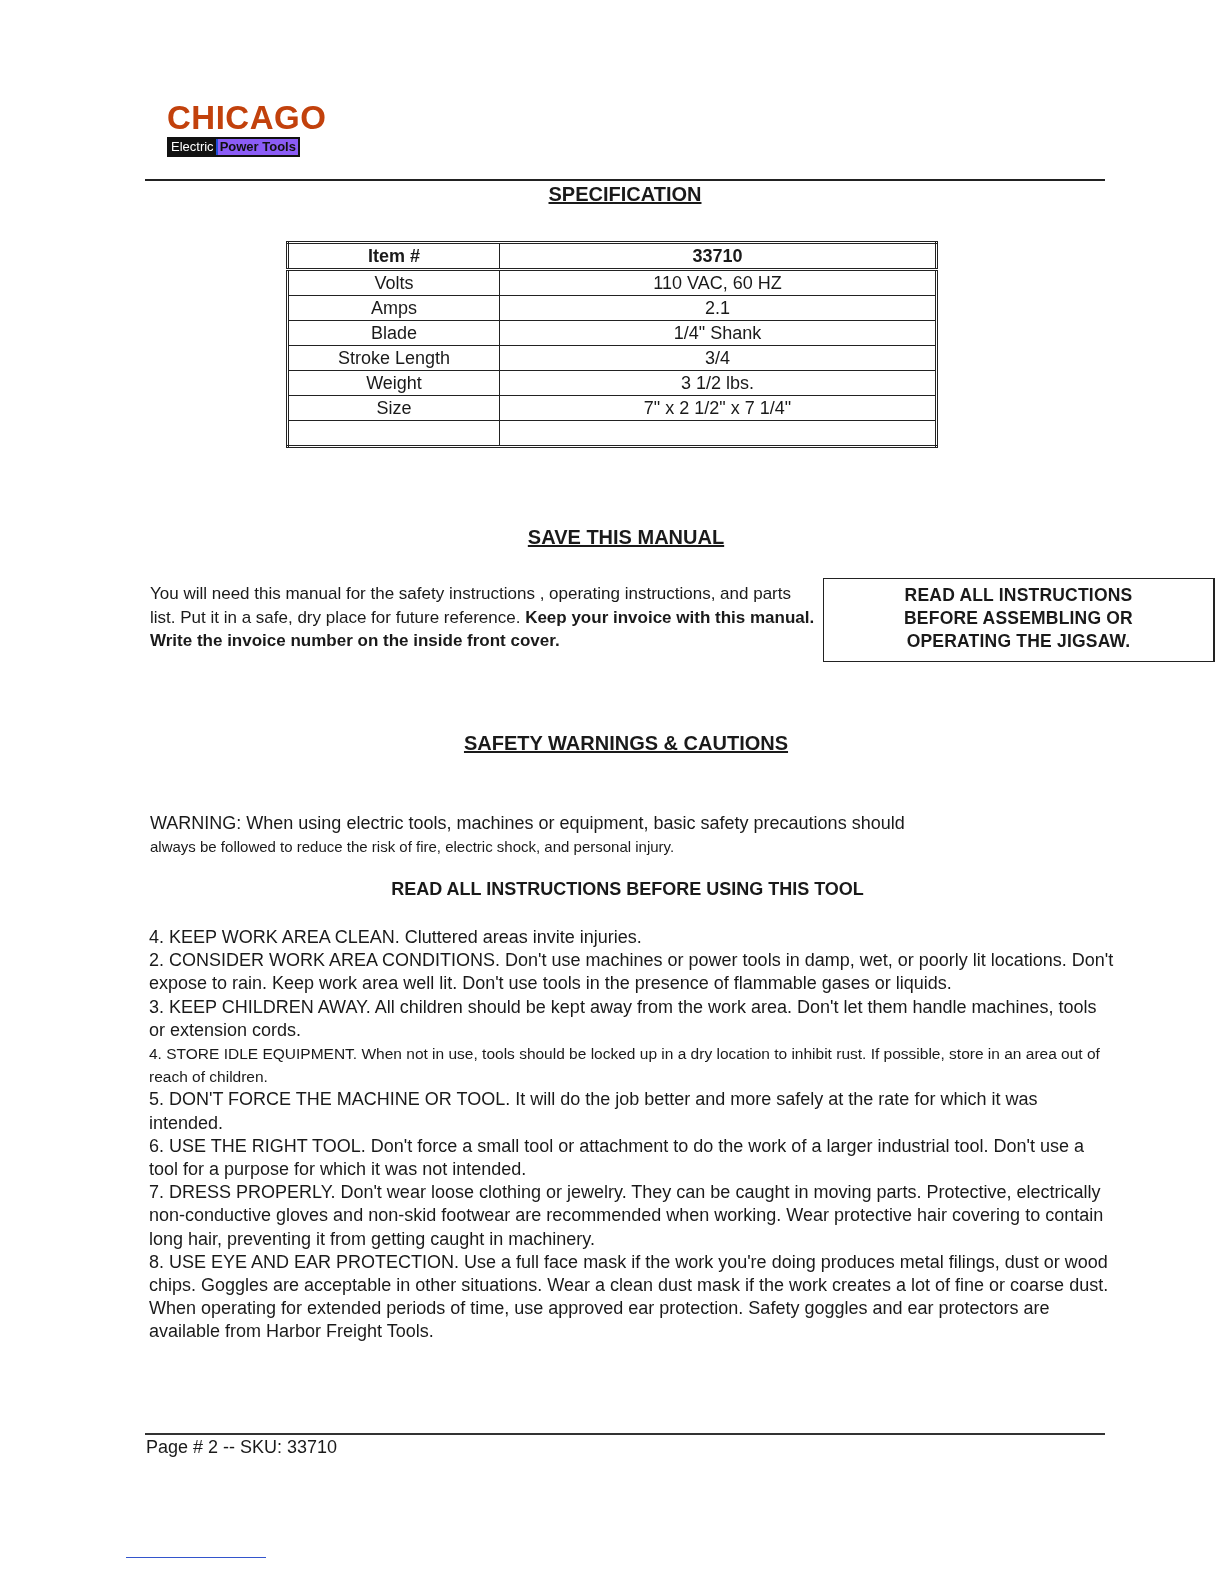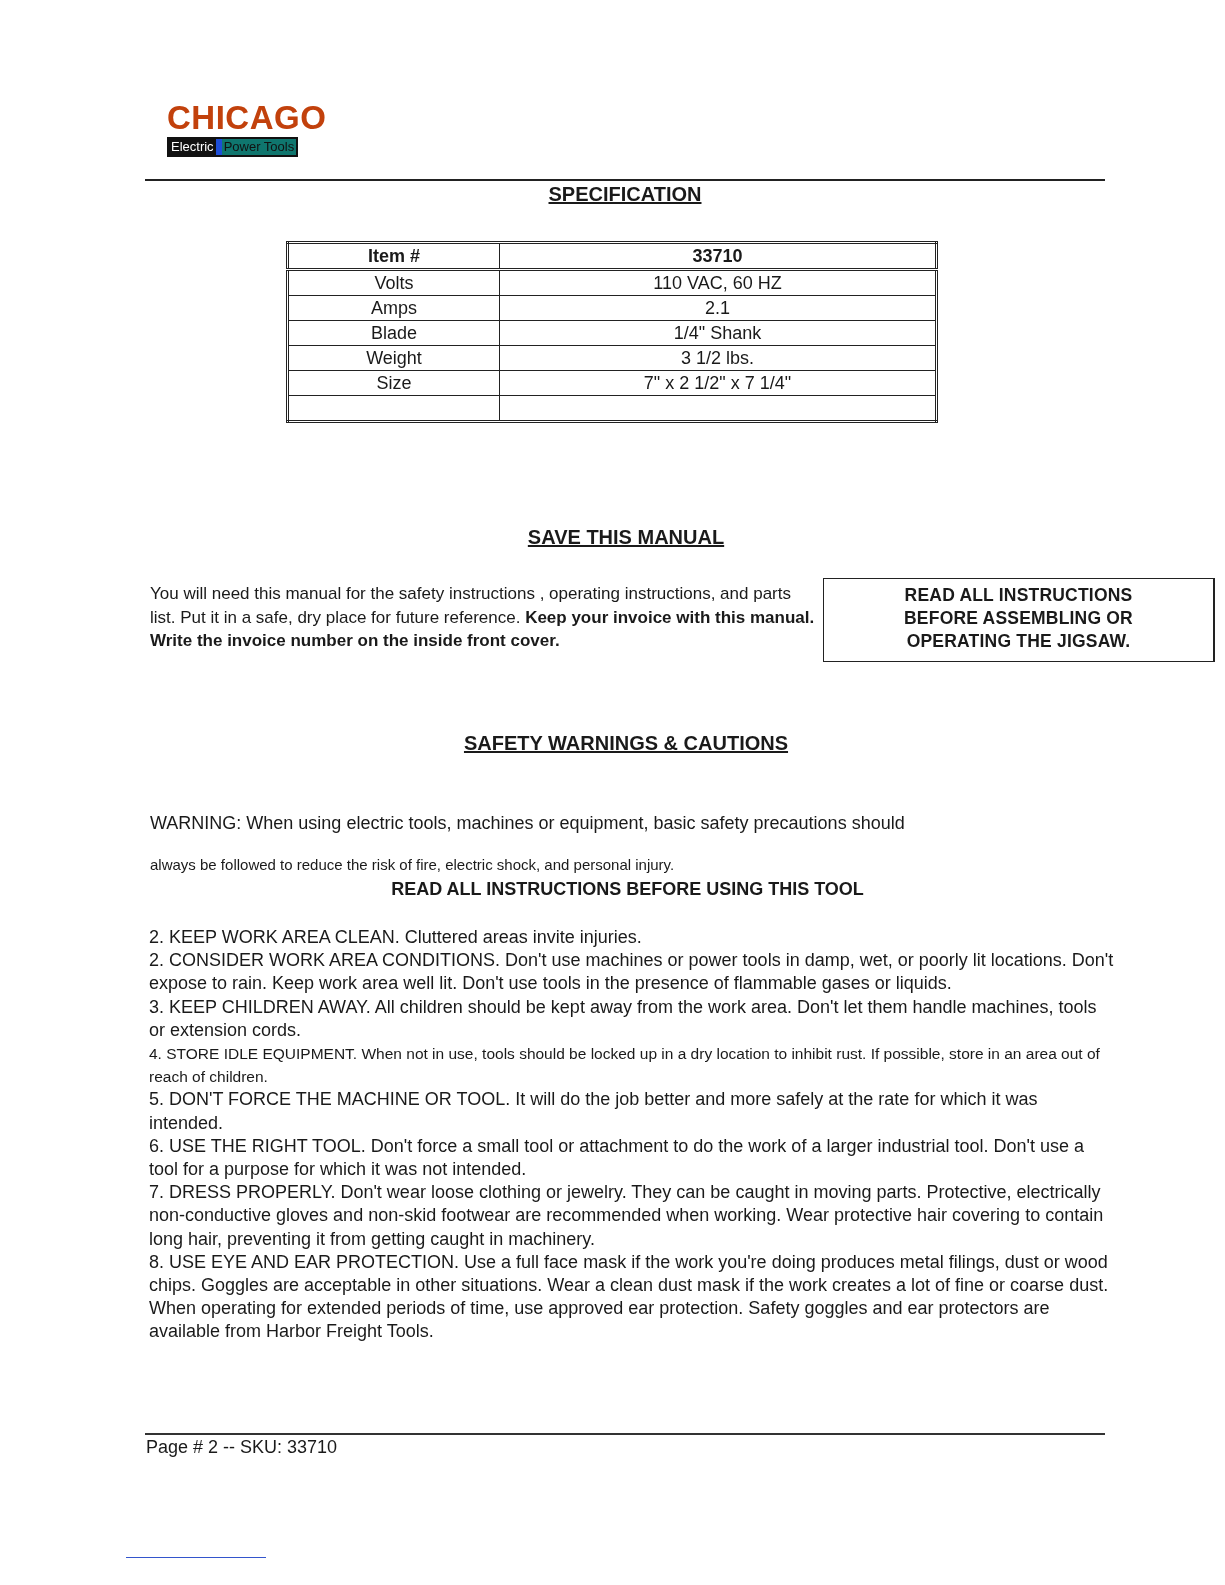--- a/index.html
+++ b/index.html
@@ -11,21 +11,21 @@
 
   
   .logo { left: 167px; top: 103px; }
   .logo-word {
     font-family: "Liberation Sans", sans-serif; font-weight: bold;
     font-size: 33px; letter-spacing: 0.5px; line-height: 30px; color: #c2410c;
   }
   .logo-tag { display: flex; margin-top: 4px; border: 2px solid #111; width: fit-content; }
   .logo-tag span { font-size: 13px; line-height: 16px; padding: 0 2px; font-weight: normal; }
   .logo-tag .inv { background: #111; color: #fff; }
-  .logo-tag .pos { background: #0f766e; color: #111; font-weight: normal; border-left: 6px solid #1d4ed8; }
+  .logo-tag .pos { background: #8b5cf6; color: #111; font-weight: bold; border-left: 2px solid #1d4ed8; }
 
   .hr-top { left: 145px; top: 179px; width: 960px; height: 2px; background: #222; }
   .hr-bottom { left: 145px; top: 1433px; width: 960px; height: 2px; background: #333; }
 
   .heading {
     font-weight: bold; text-decoration: underline; font-size: 20px;
     text-align: center; letter-spacing: 0px;
   }
   .h-spec { left: 0; width: 1250px; top: 183px; }
   .h-save { left: 0; width: 1252px; top: 526px; }
@@ -52,21 +52,21 @@
   .notice-box {
     left: 823px; top: 578px; width: 392px; height: 84px;
     border: 1.5px solid #222; border-right-width: 2px;
     font-weight: bold; font-size: 17.5px; text-align: center; line-height: 23px;
     padding-top: 5px; box-sizing: border-box; letter-spacing: 0.2px;
   }
 
   .warning {
     left: 150px; top: 812px; width: 960px; font-size: 18px; line-height: 23px;
   }
-  .warning .l2 { font-size: 15px; margin-top: 18px; }
+  .warning .l2 { font-size: 15px; }
 
   .read-all {
     left: 0; width: 1255px; top: 879px; text-align: center;
     font-weight: bold; font-size: 18px;
   }
 
   .rules {
     left: 149px; top: 926px; width: 965px; font-size: 18px; line-height: 23.2px;
   }
   .rules p { margin: 0; }
@@ -102,20 +102,24 @@
   </tr>
   <tr>
     <td class="k">Amps</td>
     <td>2.1</td>
   </tr>
   <tr>
     <td class="k">Blade</td>
     <td>1/4" Shank</td>
   </tr>
   <tr>
+    <td class="k">Stroke Length</td>
+    <td>3/4</td>
+  </tr>
+  <tr>
     <td class="k">Weight</td>
     <td>3 1/2 lbs.</td>
   </tr>
   <tr>
     <td class="k">Size</td>
     <td>7" x 2 1/2" x 7 1/4"</td>
   </tr>
   <tr>
     <td class="k"></td>
     <td></td>
@@ -138,21 +142,21 @@
 <div class="abs heading h-safety">SAFETY WARNINGS &amp; CAUTIONS</div>
 
 <div class="abs warning">
   <div>WARNING: When using electric tools, machines or equipment, basic safety precautions should</div>
   <div class="l2">always be followed to reduce the risk of fire, electric shock, and personal injury.</div>
 </div>
 
 <div class="abs read-all">READ ALL INSTRUCTIONS BEFORE USING THIS TOOL</div>
 
 <div class="abs rules">
-  <p>2. KEEP WORK AREA CLEAN. Cluttered areas invite injuries.</p>
+  <p>4. KEEP WORK AREA CLEAN. Cluttered areas invite injuries.</p>
   <p>2. CONSIDER WORK AREA CONDITIONS. Don't use machines or power tools in damp, wet, or poorly lit locations. Don't expose to rain. Keep work area well lit. Don't use tools in the presence of flammable gases or liquids.</p>
   <p>3. KEEP CHILDREN AWAY. All children should be kept away from the work area. Don't let them handle machines, tools or extension cords.</p>
   <p class="small">4. STORE IDLE EQUIPMENT. When not in use, tools should be locked up in a dry location to inhibit rust. If possible, store in an area out of reach of children.</p>
   <p>5. DON'T FORCE THE MACHINE OR TOOL. It will do the job better and more safely at the rate for which it was intended.</p>
   <p>6. USE THE RIGHT TOOL. Don't force a small tool or attachment to do the work of a larger industrial tool. Don't use a tool for a purpose for which it was not intended.</p>
   <p>7. DRESS PROPERLY. Don't wear loose clothing or jewelry. They can be caught in moving parts. Protective, electrically non-conductive gloves and non-skid footwear are recommended when working. Wear protective hair covering to contain long hair, preventing it from getting caught in machinery.</p>
   <p>8. USE EYE AND EAR PROTECTION. Use a full face mask if the work you're doing produces metal filings, dust or wood chips. Goggles are acceptable in other situations. Wear a clean dust mask if the work creates a lot of fine or coarse dust. When operating for extended periods of time, use approved ear protection. Safety goggles and ear protectors are available from Harbor Freight Tools.</p>
 </div>
 
 <div class="abs hr-bottom"></div>

